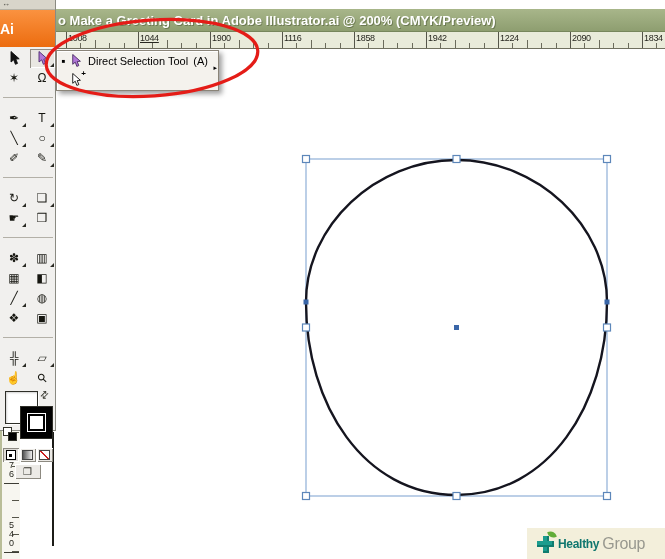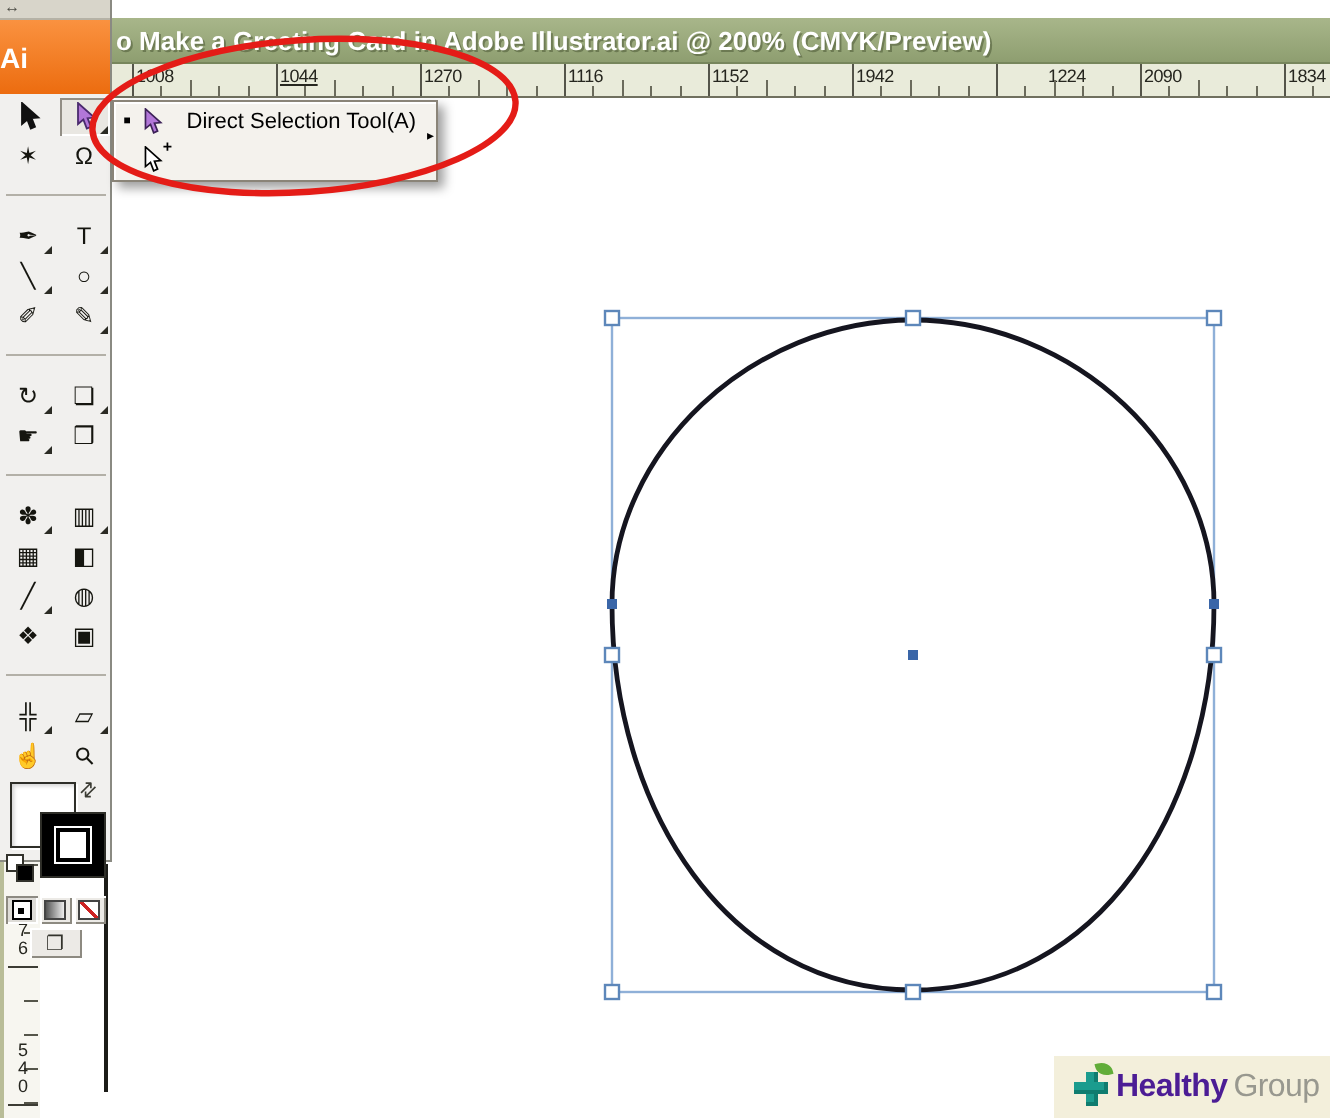--- a/index.html
+++ b/index.html
@@ -87,34 +87,34 @@
   .artwork{position:absolute;left:0;top:0;width:665px;height:559px;z-index:1;}
   
   .flyout{position:absolute;left:56px;top:50px;width:163px;height:41px;
     background:#f4f2ed;border:1px solid #8a8478;
     box-shadow:inset 1px 1px 0 #ffffff, 3px 3px 5px rgba(0,0,0,.38);
     z-index:20;box-sizing:border-box;}
   .menu-row{height:19px;display:flex;align-items:center;position:relative;}
   .menu-bullet{width:13px;text-align:center;font-size:6px;color:#000;}
   .menu-icon{width:15px;height:15px;position:relative;display:flex;align-items:center;}
   .menu-icon .plus{position:absolute;right:-1px;top:-3px;font-size:8px;font-weight:bold;color:#000;}
-  .menu-label{font-size:11px;color:#000;margin-left:3px;flex:1;white-space:nowrap;text-align:right;}
+  .menu-label{font-size:11px;color:#000;margin-left:3px;flex:1;white-space:nowrap;}
   .menu-shortcut{font-size:11px;color:#000;margin-right:10px;}
   .submenu-arrow{position:absolute;right:1px;top:13px;font-size:7px;color:#000;}
   
   .annotation{position:absolute;left:30px;top:8px;width:245px;height:102px;z-index:30;pointer-events:none;}
   
   .brand{position:absolute;left:527px;top:528px;width:138px;height:31px;background:#f3efdb;
     display:flex;align-items:center;padding-left:9px;box-sizing:border-box;z-index:6;}
   .brand-icon{position:relative;width:19px;height:21px;margin-right:3px;}
   .brand-icon .pv{position:absolute;left:7px;top:3px;width:6px;height:17px;background:#1b9c8e;box-shadow:inset -2px -2px 0 #0f7c6f;}
   .brand-icon .ph{position:absolute;left:1px;top:8px;width:17px;height:6px;background:#1b9c8e;box-shadow:inset -2px -2px 0 #0f7c6f;}
   .brand-icon .leaf{position:absolute;right:-1px;top:-2px;width:8px;height:7px;background:#61ad39;
     border-radius:0 80% 0 80%;transform:rotate(-15deg);}
-  .brand-bold{font-size:16px;font-weight:bold;color:#4c1d95;letter-spacing:-0.3px;}
+  .brand-bold{font-size:12px;font-weight:bold;color:#0f766e;letter-spacing:-0.3px;}
   .brand-light{font-size:16px;color:#98988f;margin-left:3px;letter-spacing:-0.3px;}
 </style>
 </head>
 <body data-name="illustrator-window">
 
 <svg class="artwork" data-name="canvas-artwork" id="artworkSvg" viewBox="0 0 665 559">
     <rect x="306" y="159" width="301" height="337" fill="none" stroke="#8fb0d8" stroke-width="1.2" data-name="selection-bounding-box"></rect>
     <path d="M 456.5 160 C 376 160 306 225 306 302 C 306 405 364 495 456.5 495 C 549 495 607 405 607 302 C 607 225 537 160 456.5 160 Z" fill="none" stroke="#15151f" stroke-width="2.4" data-name="egg-shape-path"></path>
     <rect x="303.5" y="299.5" width="5" height="5" fill="#3a66a8" data-name="path-anchor-point"></rect>
     <rect x="604.5" y="299.5" width="5" height="5" fill="#3a66a8" data-name="path-anchor-point"></rect>
@@ -140,45 +140,45 @@
     <div class="mid" data-name="ruler-minor-tick" style="left: 38.8px;"></div>
     <div class="minor" data-name="ruler-minor-tick" style="left: 53.2px;"></div>
     <div class="minor" data-name="ruler-minor-tick" style="left: 67.6px;"></div>
     <div class="major" data-name="ruler-major-tick" style="left: 82px;"></div>
     <div class="lbl" data-name="ruler-tick-label" style="left: 84px; text-decoration: underline;">1044</div>
     <div class="minor" data-name="ruler-minor-tick" style="left: 96.4px;"></div>
     <div class="mid" data-name="ruler-minor-tick" style="left: 110.8px;"></div>
     <div class="minor" data-name="ruler-minor-tick" style="left: 125.2px;"></div>
     <div class="minor" data-name="ruler-minor-tick" style="left: 139.6px;"></div>
     <div class="major" data-name="ruler-major-tick" style="left: 154px;"></div>
-    <div class="lbl" data-name="ruler-tick-label" style="left: 156px;">1270</div>
+    <div class="lbl" data-name="ruler-tick-label" style="left: 156px;">1900</div>
     <div class="minor" data-name="ruler-minor-tick" style="left: 168.4px;"></div>
     <div class="mid" data-name="ruler-minor-tick" style="left: 182.8px;"></div>
     <div class="minor" data-name="ruler-minor-tick" style="left: 197.2px;"></div>
     <div class="minor" data-name="ruler-minor-tick" style="left: 211.6px;"></div>
     <div class="major" data-name="ruler-major-tick" style="left: 226px;"></div>
     <div class="lbl" data-name="ruler-tick-label" style="left: 228px;">1116</div>
     <div class="minor" data-name="ruler-minor-tick" style="left: 240.4px;"></div>
     <div class="mid" data-name="ruler-minor-tick" style="left: 254.8px;"></div>
     <div class="minor" data-name="ruler-minor-tick" style="left: 269.2px;"></div>
     <div class="minor" data-name="ruler-minor-tick" style="left: 283.6px;"></div>
     <div class="major" data-name="ruler-major-tick" style="left: 298px;"></div>
-    <div class="lbl" data-name="ruler-tick-label" style="left: 300px;">1152</div>
+    <div class="lbl" data-name="ruler-tick-label" style="left: 300px;">1858</div>
     <div class="minor" data-name="ruler-minor-tick" style="left: 312.4px;"></div>
     <div class="mid" data-name="ruler-minor-tick" style="left: 326.8px;"></div>
     <div class="minor" data-name="ruler-minor-tick" style="left: 341.2px;"></div>
     <div class="minor" data-name="ruler-minor-tick" style="left: 355.6px;"></div>
     <div class="major" data-name="ruler-major-tick" style="left: 370px;"></div>
     <div class="lbl" data-name="ruler-tick-label" style="left: 372px;">1942</div>
     <div class="minor" data-name="ruler-minor-tick" style="left: 384.4px;"></div>
     <div class="mid" data-name="ruler-minor-tick" style="left: 398.8px;"></div>
     <div class="minor" data-name="ruler-minor-tick" style="left: 413.2px;"></div>
     <div class="minor" data-name="ruler-minor-tick" style="left: 427.6px;"></div>
     <div class="major" data-name="ruler-major-tick" style="left: 442px;"></div>
-    <div class="lbl" data-name="ruler-tick-label" style="left: 468px;">1224</div>
+    <div class="lbl" data-name="ruler-tick-label" style="left: 444px;">1224</div>
     <div class="minor" data-name="ruler-minor-tick" style="left: 456.4px;"></div>
     <div class="mid" data-name="ruler-minor-tick" style="left: 470.8px;"></div>
     <div class="minor" data-name="ruler-minor-tick" style="left: 485.2px;"></div>
     <div class="minor" data-name="ruler-minor-tick" style="left: 499.6px;"></div>
     <div class="major" data-name="ruler-major-tick" style="left: 514px;"></div>
     <div class="lbl" data-name="ruler-tick-label" style="left: 516px;">2090</div>
     <div class="minor" data-name="ruler-minor-tick" style="left: 528.4px;"></div>
     <div class="mid" data-name="ruler-minor-tick" style="left: 542.8px;"></div>
     <div class="minor" data-name="ruler-minor-tick" style="left: 557.2px;"></div>
     <div class="minor" data-name="ruler-minor-tick" style="left: 571.6px;"></div>

